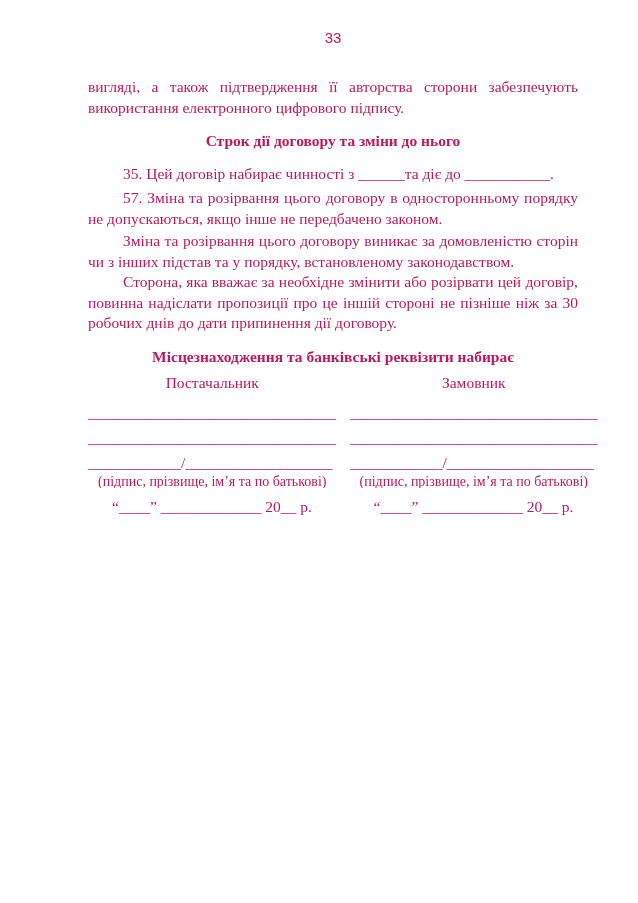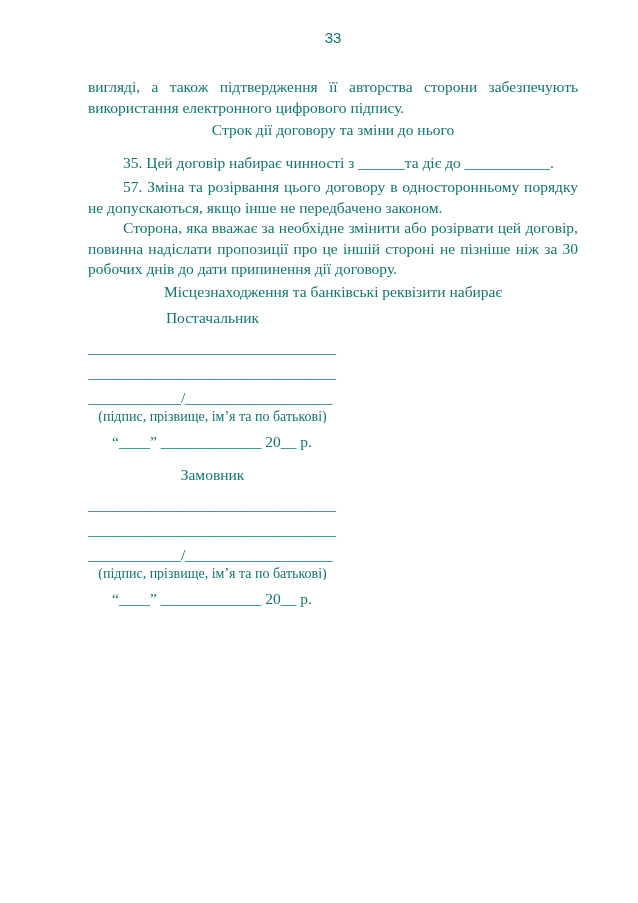--- a/index.html
+++ b/index.html
@@ -5,21 +5,21 @@
   html, body {
     margin: 0;
     padding: 0;
     background: #ffffff;
   }
   .page {
     position: relative;
     width: 638px;
     height: 903px;
     background: #ffffff;
-    color: #0f766e;
+    color: #be185d;
     font-family: "Liberation Serif", "DejaVu Serif", serif;
     font-size: 15.5px;
     line-height: 20.5px;
     overflow: hidden;
   }
   .content {
     position: absolute;
     left: 88px;
     top: 28px;
     width: 490px;
@@ -30,33 +30,33 @@
     font-size: 15px;
     line-height: 19px;
   }
   p {
     margin: 0;
     text-align: justify;
   }
   .cont { margin-top: 30px; }
   .heading {
     text-align: center;
-    margin-top: 2px;
+    margin-top: 13px;
+    font-weight: bold;
   }
   .clause { text-indent: 35px; }
   .m6 { margin-top: 12px; }
   .m4 { margin-top: 4px; }
   .m2 { margin-top: 2px; }
   .m0 { margin-top: 0; }
   .sig-cols {
     display: flex;
     gap: 13px;
     width: 510px;
     margin-top: 6px;
-    flex-direction: column;
   }
   .sig-col { width: 249px; }
   .sig-title {
     text-align: center;
     margin-bottom: 6px;
   }
   .sig-line {
     height: 25px;
     line-height: 25px;
     white-space: nowrap;
@@ -85,20 +85,21 @@
     <div class="page-number">33</div>
 
     <p class="cont">вигляді, а також підтвердження її авторства сторони забезпечують використання електронного цифрового підпису.</p>
 
     <div class="heading">Строк дії договору та зміни до нього</div>
 
     <p class="clause m6">35. Цей договір набирає чинності з ______та діє до ___________.</p>
 
     <p class="clause m4">57. Зміна та розірвання цього договору в односторонньому порядку не допускаються, якщо інше не передбачено законом.</p>
 
+    <p class="clause m2">Зміна та розірвання цього договору виникає за домовленістю сторін чи з інших підстав та у порядку, встановленому законодавством.</p>
 
     <p class="clause m0">Сторона, яка вважає за необхідне змінити або розірвати цей договір, повинна надіслати пропозиції про це іншій стороні не пізніше ніж за 30 робочих днів до дати припинення дії договору.</p>
 
 
     <div class="heading">Місцезнаходження та банківські реквізити набирає</div>
 
     <div class="sig-cols">
 
       <div class="sig-col">
         <div class="sig-title">Постачальник</div>

